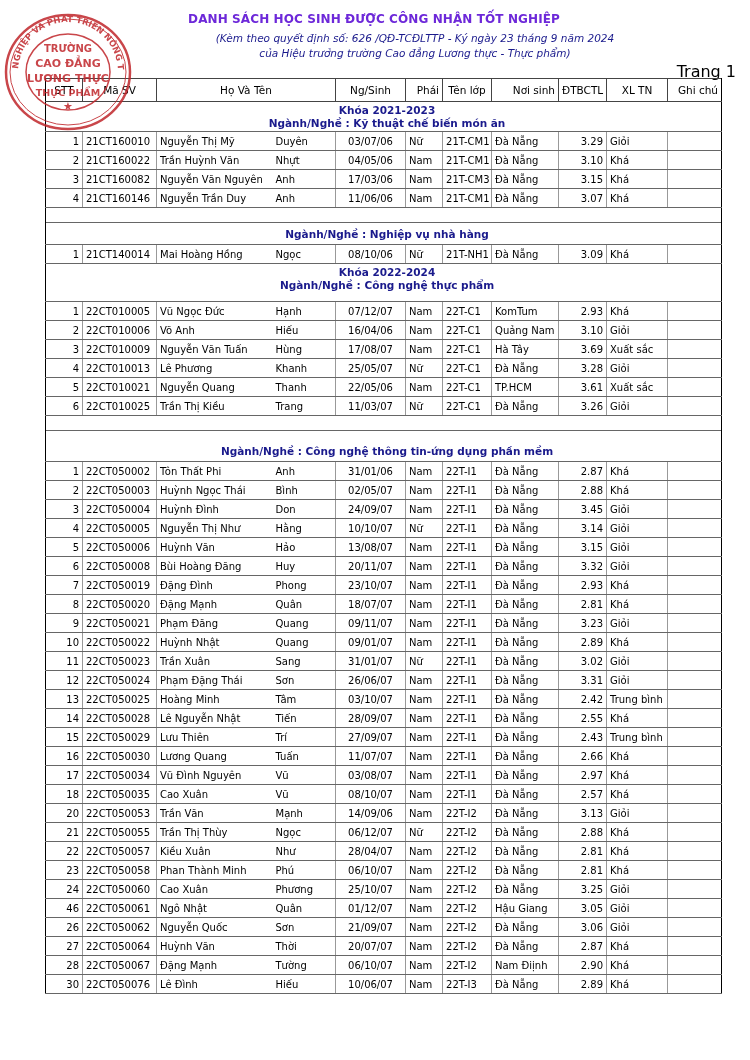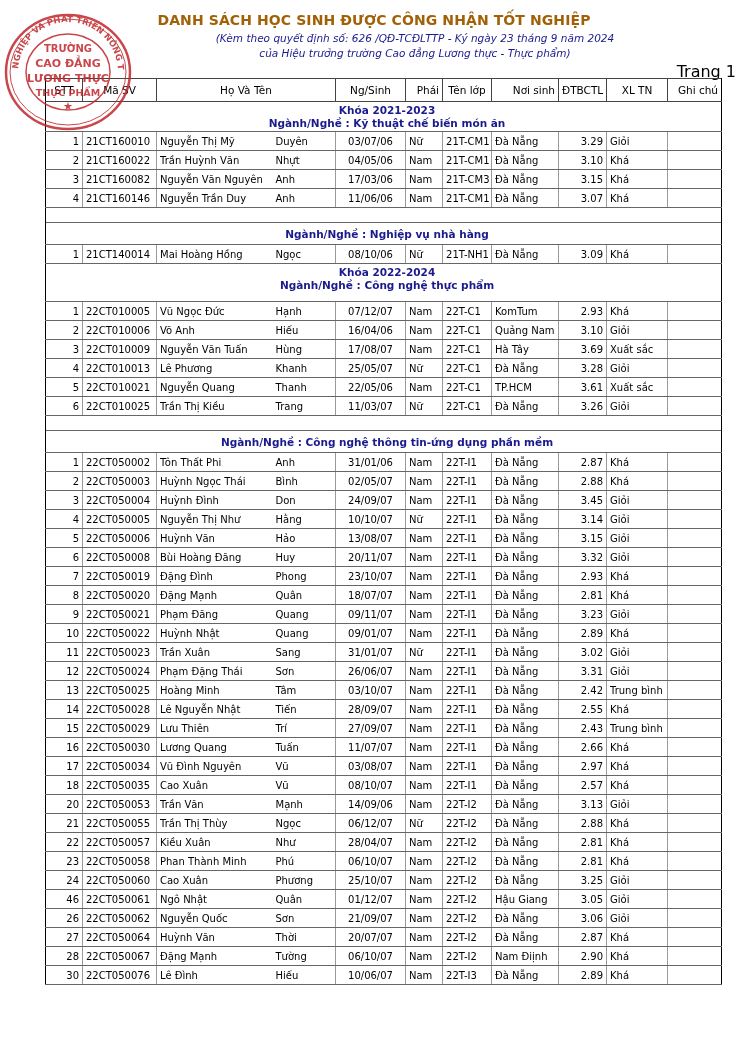--- a/index.html
+++ b/index.html
@@ -1,19 +1,19 @@
 <!DOCTYPE html>
 <html><head>
 <meta charset="utf-8">
 <style>
   html, body { margin: 0; padding: 0; background: #ffffff; }
   body { width: 750px; height: 1060px; position: relative; overflow: hidden;
          font-family: "DejaVu Sans", sans-serif; color: #000; }
   .title { position: absolute; left: 0; width: 748px; top: 12px; text-align: center;
-           font-family: "DejaVu Sans", sans-serif; font-weight: bold; font-size: 14px; color: #a16207; letter-spacing: 0.1px; }
+           font-family: "DejaVu Sans", sans-serif; font-weight: bold; font-size: 12px; color: #6d28d9; letter-spacing: 0.1px; }
   .sub { position: absolute; left: 0; width: 750px; text-align: center; font-style: italic;
          font-size: 10.5px; color: #1a1a8c; }
   .sub1 { top: 32px; left: 40px; }
   .sub2 { top: 47px; left: 40px; }
   .page-no { position: absolute; right: 14px; top: 62px; font-size: 16px; }
   table { position: absolute; left: 45px; top: 78px; width: 676px; border-collapse: collapse;
           font-family: "DejaVu Sans", sans-serif; font-size: 10px; table-layout: fixed; }
   col.c-stt { width: 37px; } col.c-ma { width: 74px; } col.c-ho { width: 116px; }
   col.c-ten { width: 63px; } col.c-ns { width: 70px; } col.c-ph { width: 37px; }
   col.c-lop { width: 49px; } col.c-noi { width: 67px; } col.c-dtb { width: 48px; }
@@ -230,21 +230,21 @@
         <td class="l">22T-C1</td>
         <td class="l">Đà Nẵng</td>
         <td class="r">3.26</td>
         <td class="l">Giỏi</td>
         <td class="l edge-r"></td>
       </tr>
       <tr class="spacer">
         <td colspan="11" style="border-left: 1px solid rgb(0, 0, 0); border-right: 1px solid rgb(0, 0, 0);"></td>
       </tr>
       <tr class="grp">
-        <td colspan="11" class="first last" style="padding-top: 2px; padding-bottom: 1px;">
+        <td colspan="11" class="first last" style="padding-top: 11px; padding-bottom: 1px;">
           <span class="grp-line">Ngành/Nghề : Công nghệ thông tin-ứng dụng phần mềm</span>
         </td>
       </tr>
       <tr>
         <td class="r edge-l">1</td>
         <td class="l">22CT050002</td>
         <td class="l">Tôn Thất Phi</td>
         <td class="l no-left">Anh</td>
         <td class="c">31/01/06</td>
         <td class="l">Nam</td>

